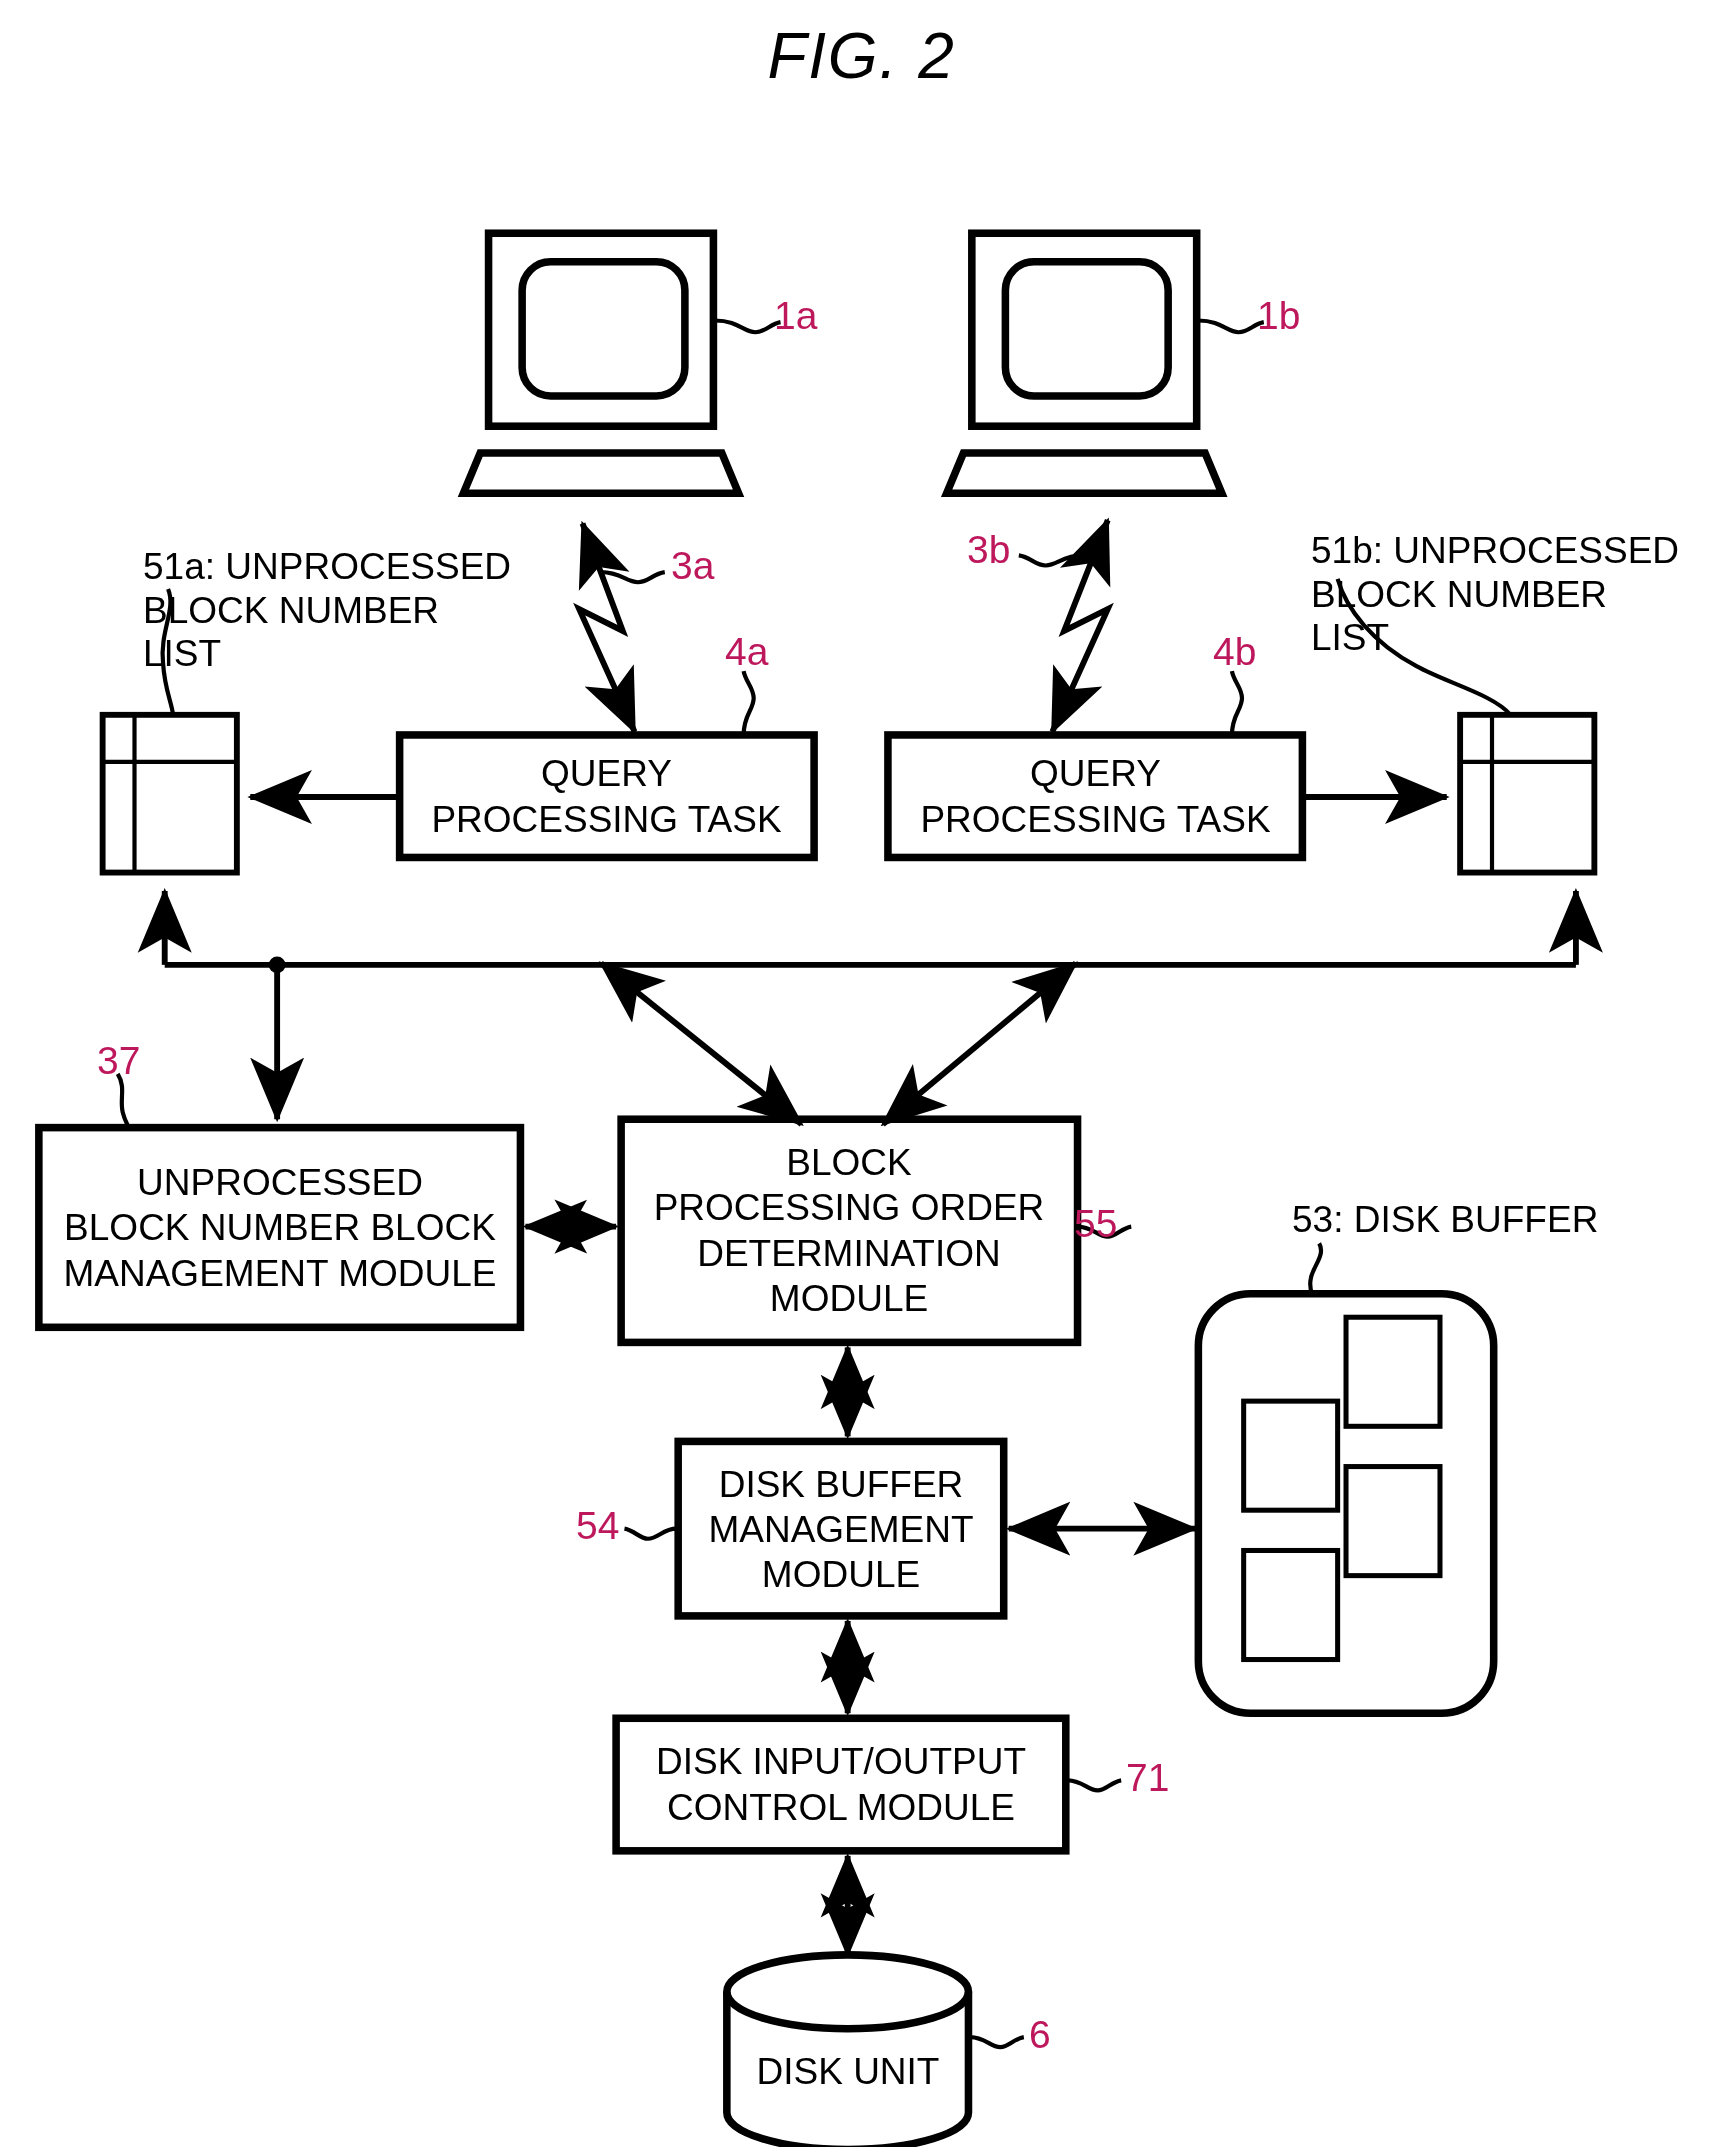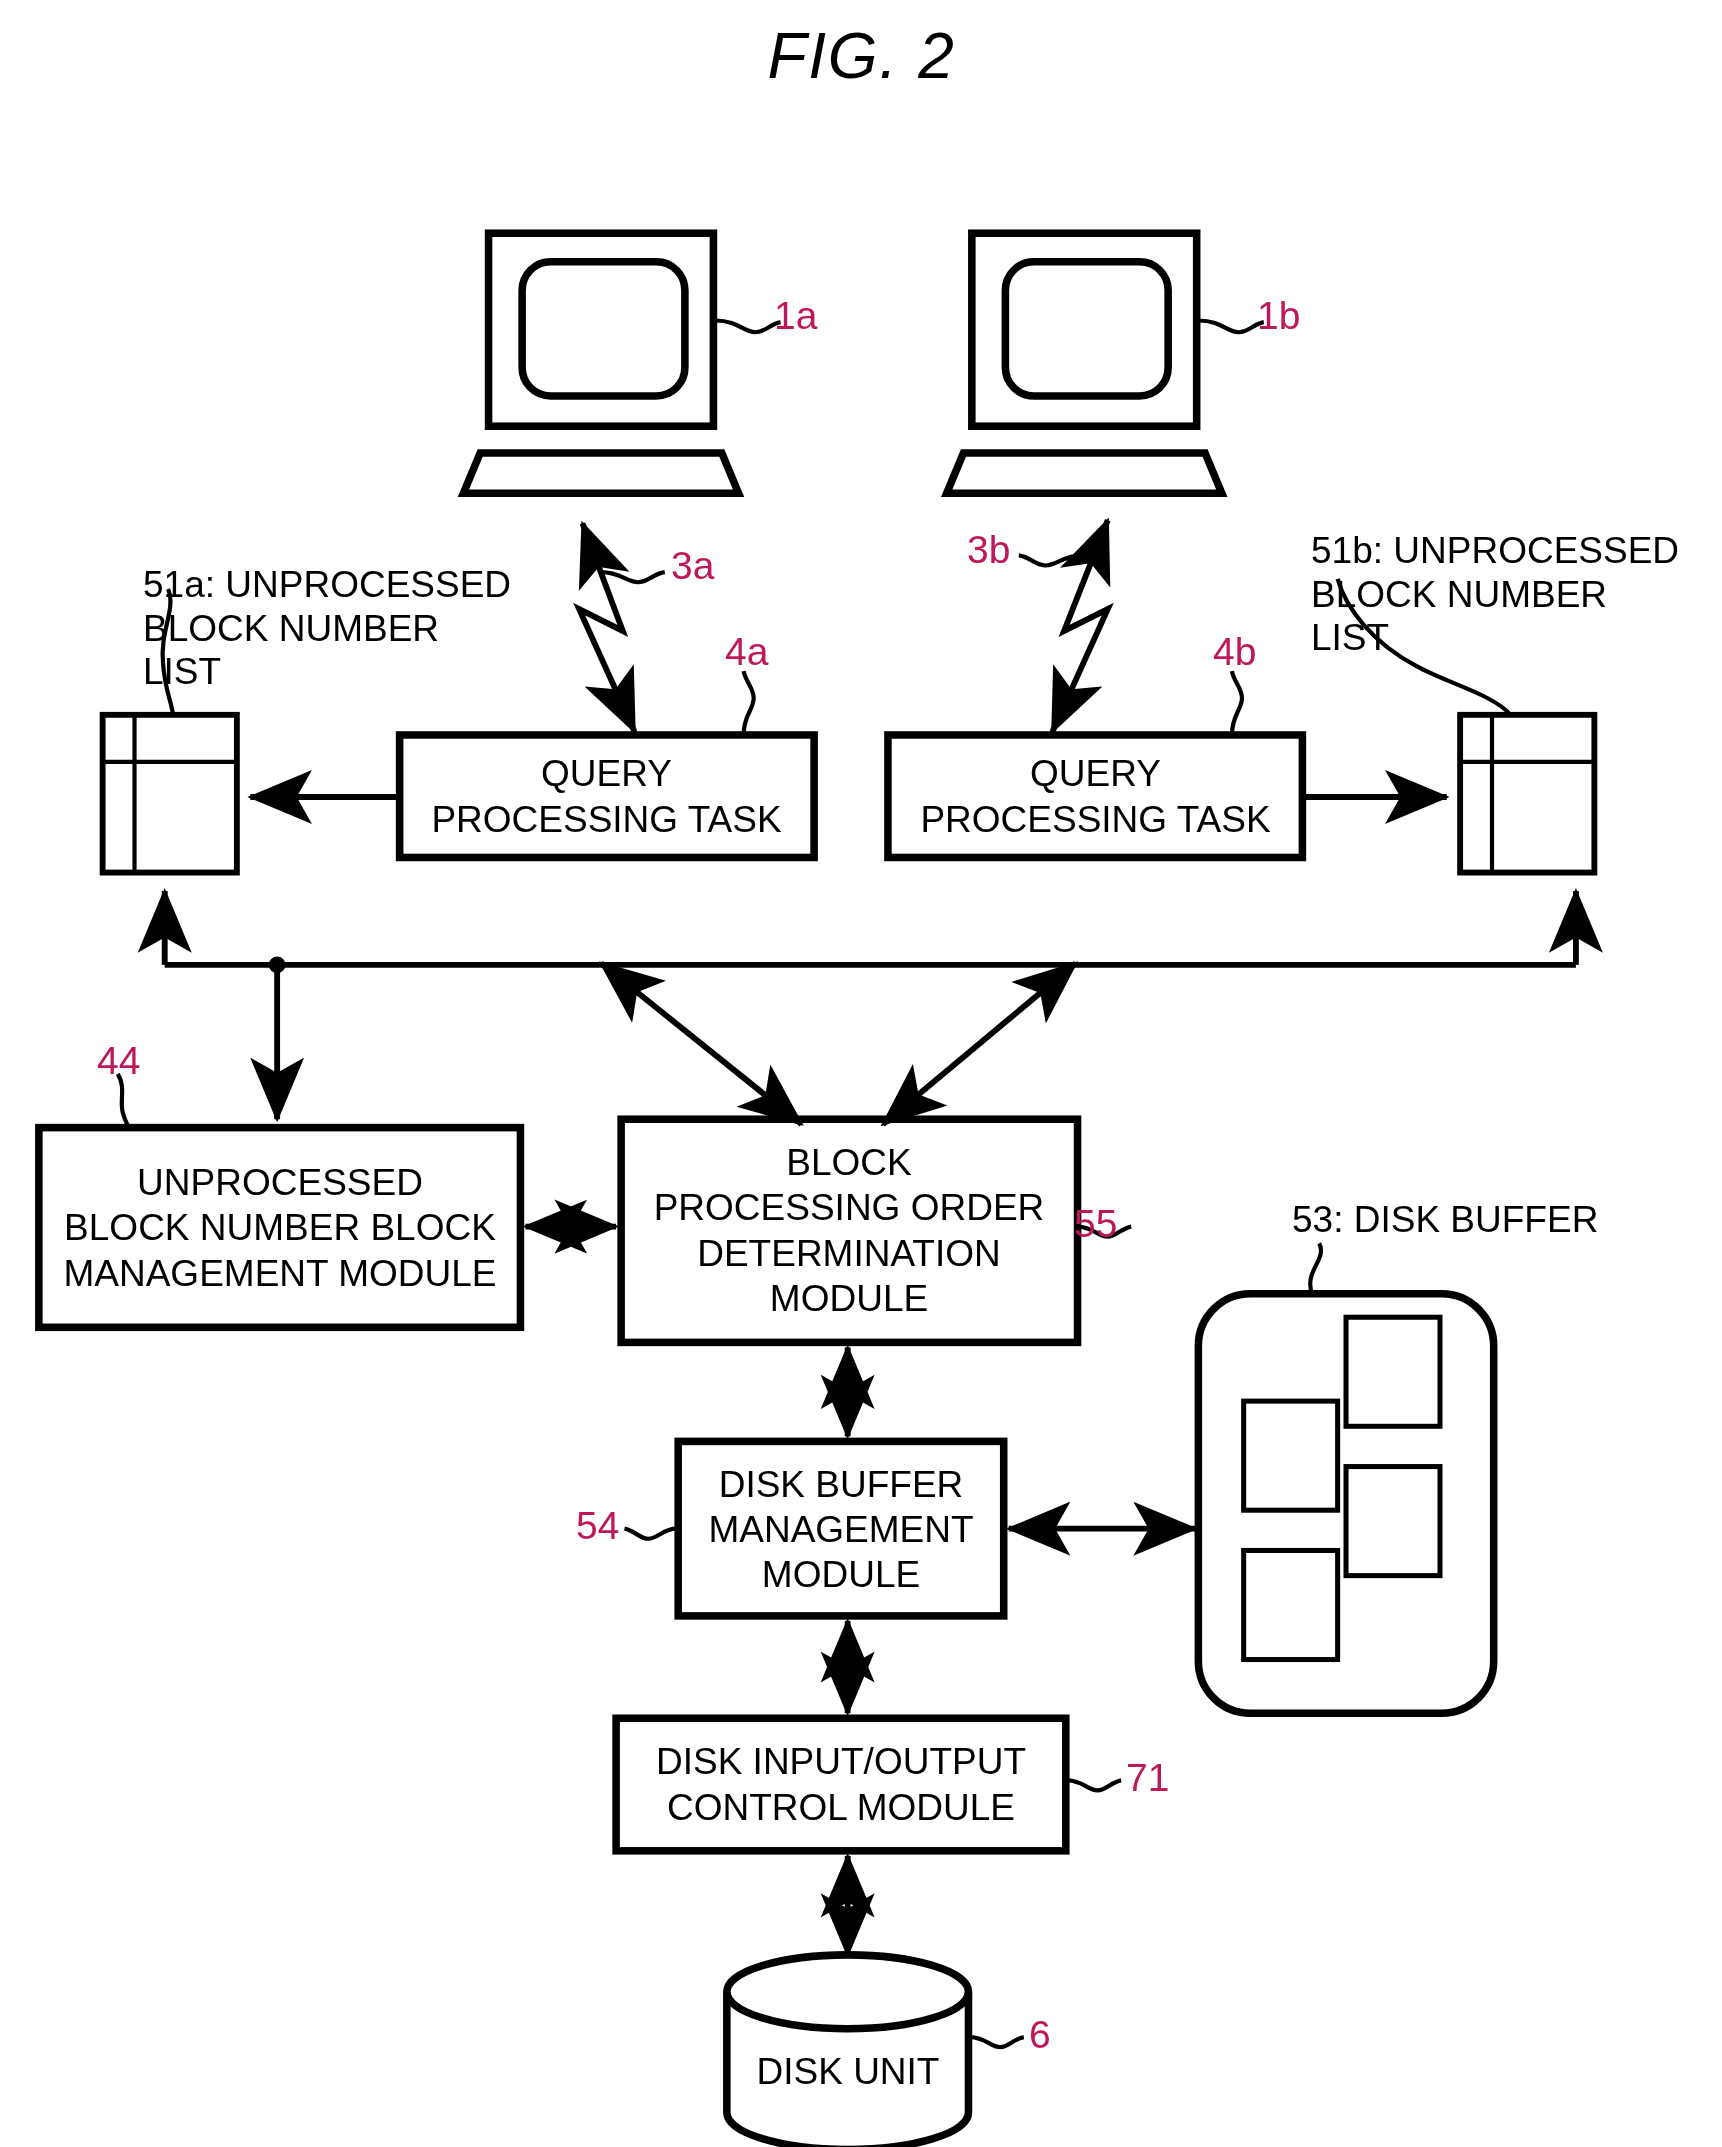--- a/index.html
+++ b/index.html
@@ -190,35 +190,35 @@
 
   <div class="ref" style="left:1257px; top:295px;">1b</div>
   <div class="ref" style="left:774px; top:295px;">1a</div>
 
   <div class="ref" style="left:671px; top:545px;">3a</div>
   <div class="ref" style="left:967px; top:529px;">3b</div>
 
   <div class="ref" style="left:725px; top:631px;">4a</div>
   <div class="ref" style="left:1213px; top:631px;">4b</div>
 
-  <div class="lbl" style="left:143px; top:545px;margin-top:18px;">51a: UNPROCESSED
+  <div class="lbl" style="left:143px; top:545px;">51a: UNPROCESSED
 BLOCK NUMBER
 LIST</div>
 
   <div class="lbl" style="left:1311px; top:529px;">51b: UNPROCESSED
 BLOCK NUMBER
 LIST</div>
 
   <div class="boxtext" style="left:399px; top:735px; width:415px; height:123px;">QUERY
 PROCESSING TASK</div>
 
   <div class="boxtext" style="left:888px; top:735px; width:415px; height:123px;">QUERY
 PROCESSING TASK</div>
 
-  <div class="ref" style="left:97px; top:1040px;">44</div>
+  <div class="ref" style="left:97px; top:1040px;">37</div>
 
   <div class="boxtext" style="left:39px; top:1128px; width:482px; height:200px;">UNPROCESSED
 BLOCK NUMBER BLOCK
 MANAGEMENT MODULE</div>
 
   <div class="ref" style="left:1074px; top:1203px;">55</div>
 
   <div class="boxtext" style="left:621px; top:1119px; width:456px; height:223px;">BLOCK
 PROCESSING ORDER
 DETERMINATION

